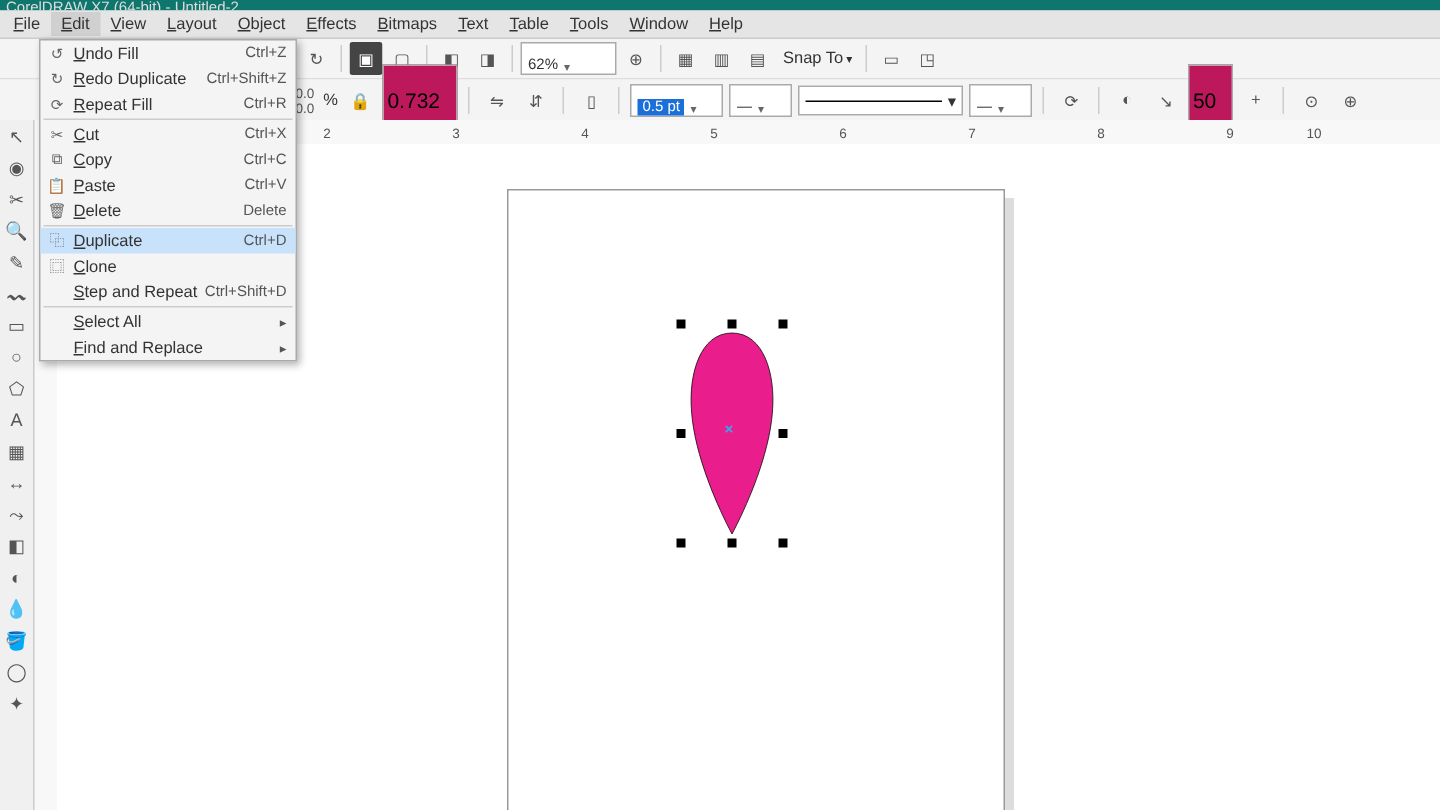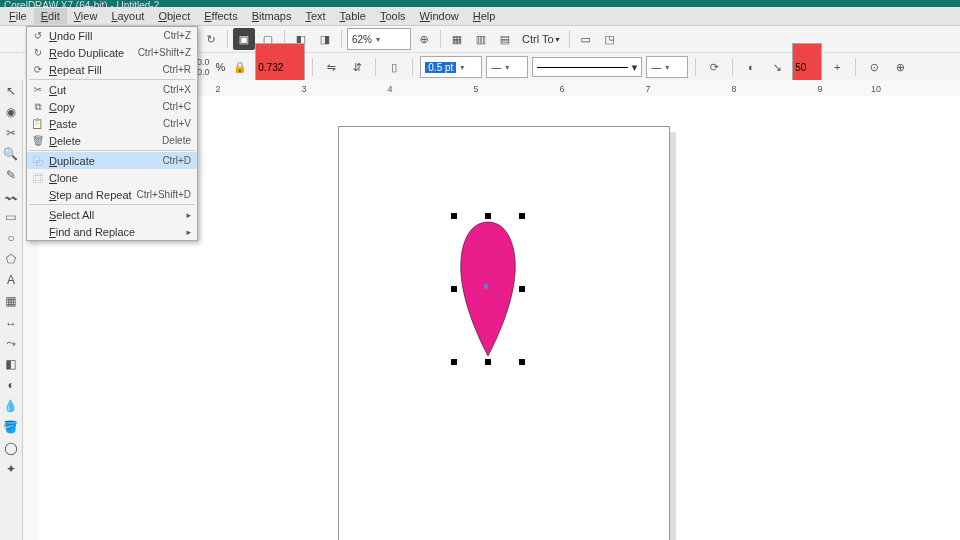--- a/index.html
+++ b/index.html
@@ -6,22 +6,22 @@
 .titlebar{height:7px;background:#0f766e;color:#ddd;font-size:10px;padding-left:4px;overflow:hidden;white-space:nowrap}
 .menubar{height:18px;background:#e5e5e5;display:flex;align-items:center;padding-left:2px;border-bottom:1px solid #ccc}
 .menubar span{padding:2px 7px;cursor:default}
 .menubar span u{text-decoration:underline}
 .menubar span.active{background:#d0d0d0}
 .toolbar{height:26px;background:#f4f4f4;border-bottom:1px solid #ddd;display:flex;align-items:center;padding-left:200px;gap:2px}
 .toolbar2{height:28px;background:#f4f4f4;border-bottom:7px solid #15803d;display:flex;align-items:center;padding-left:195px;gap:4px}
 .tb-btn{width:20px;height:20px;display:flex;align-items:center;justify-content:center;background:#f4f4f4;border:1px solid transparent;font-size:11px;color:#555}
 .tb-btn.dark{background:#444;color:#fff;border-radius:2px}
 .tb-sep{width:1px;height:18px;background:#ccc;margin:0 3px}
-.tb-input{height:18px;border:1px solid #aaa;font-size:10px;padding:14px 2px;background:#ef4444}
-.tb-select{height:20px;border:1px solid #aaa;font-size:10px;background:#fff;display:flex;align-items:center;padding:0 4px;gap:4px}
+.tb-input{height:18px;border:1px solid #aaa;font-size:14px;padding:14px 2px;background:#be185d}
+.tb-select{height:20px;border:1px solid #aaa;font-size:10px;background:#fff;display:flex;align-items:flex-end;padding:0 4px;gap:4px}
 .tb-select .arrow{font-size:8px;color:#666}
 .outline-sel{background:#1a6fd8;color:#fff;padding:0 3px}
 .ruler-h{position:absolute;left:22px;right:0;top:80px;height:16px;background:#f8f8f8;border-bottom:1px solid #ccc;font-size:8px;color:#555;overflow:hidden}
 .ruler-h .num{position:absolute;top:4px;transform:translateX(-50%);font-size:9px}
 .ruler-v{position:absolute;left:22px;top:96px;bottom:0;width:16px;background:#f8f8f8;border-right:1px solid #ccc}
 .toolbox{position:absolute;left:0;top:80px;bottom:0;width:22px;background:#f0f0f0;border-right:1px solid #ccc;display:flex;flex-direction:column;align-items:center;padding-top:2px;gap:3px}
 .tool{width:18px;height:18px;font-size:12px;color:#555;display:flex;align-items:center;justify-content:center}
 .canvas-area{position:absolute;left:38px;top:96px;right:0;bottom:0;background:#fff;overflow:hidden}
 .page{position:absolute;left:300px;top:30px;width:330px;height:440px;background:#fff;border:1px solid #999;box-shadow:6px 6px 0 #ddd}
 .shape{position:absolute;left:118px;top:92px;width:62px;height:140px}
@@ -73,21 +73,21 @@
   <div class="tb-select" style="width:54px">
     <span>62%</span>
       <span class="arrow">▾</span>
   </div>
   <div class="tb-btn">⊕</div>
   <div class="tb-sep"></div>
   <div class="tb-btn">▦</div>
   <div class="tb-btn">▥</div>
   <div class="tb-btn">▤</div>
   <div class="snap">
-    <span>Ctrl To</span>
+    <span>Snap To</span>
       <span style="font-size:8px">▾</span>
   </div>
   <div class="tb-sep"></div>
   <div class="tb-btn">▭</div>
   <div class="tb-btn">◳</div>
 </div>
 
 <div class="toolbar2">
   <div class="xy-box">
     <span>0.0</span>

